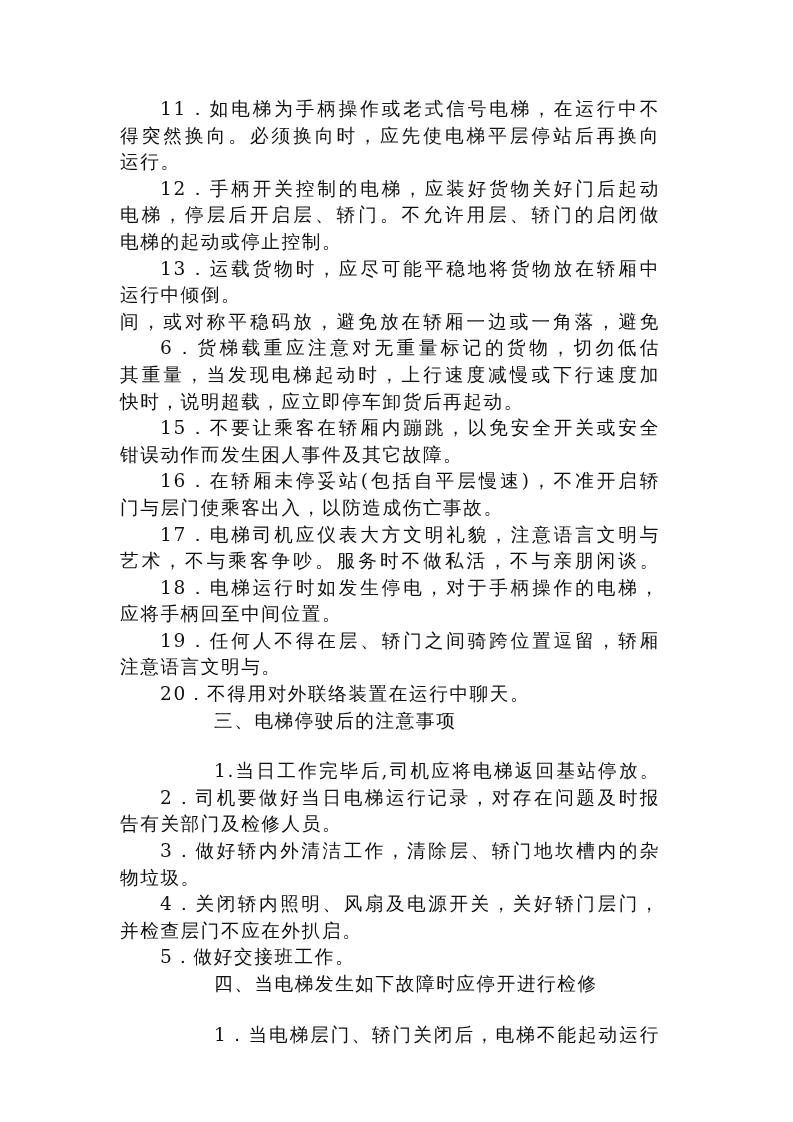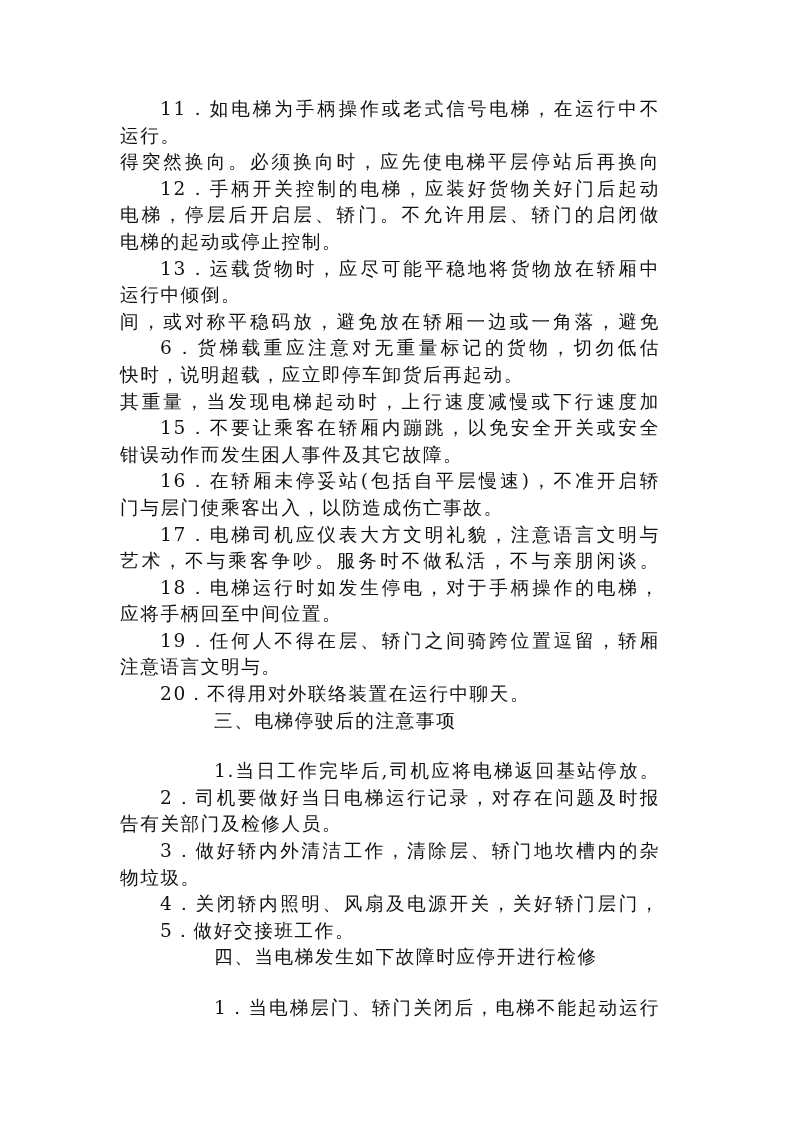--- a/index.html
+++ b/index.html
@@ -16,46 +16,47 @@
     .ind1 { padding-left: 40px; }
     .ind2 { padding-left: 94px; }
     .ind2b { padding-left: 94px; margin-top: 24px; }
   </style>
 </head>
 <body>
 
 <div class="page">
   <div class="content" id="content">
       <span class="line ind1">11．如电梯为手柄操作或老式信号电梯，在运行中不</span>
+      <span class="line">得突然换向。必须换向时，应先使电梯平层停站后再换向</span>
       <span class="line last">运行。</span>
-      <span class="line">得突然换向。必须换向时，应先使电梯平层停站后再换向</span>
       <span class="line ind1">12．手柄开关控制的电梯，应装好货物关好门后起动</span>
       <span class="line">电梯，停层后开启层、轿门。不允许用层、轿门的启闭做</span>
       <span class="line last">电梯的起动或停止控制。</span>
       <span class="line ind1">13．运载货物时，应尽可能平稳地将货物放在轿厢中</span>
       <span class="line last">运行中倾倒。</span>
       <span class="line">间，或对称平稳码放，避免放在轿厢一边或一角落，避免</span>
       <span class="line ind1">6．货梯载重应注意对无重量标记的货物，切勿低估</span>
+      <span class="line">其重量，当发现电梯起动时，上行速度减慢或下行速度加</span>
       <span class="line last">快时，说明超载，应立即停车卸货后再起动。</span>
-      <span class="line">其重量，当发现电梯起动时，上行速度减慢或下行速度加</span>
       <span class="line ind1">15．不要让乘客在轿厢内蹦跳，以免安全开关或安全</span>
       <span class="line last">钳误动作而发生困人事件及其它故障。</span>
       <span class="line ind1">16．在轿厢未停妥站(包括自平层慢速)，不准开启轿</span>
       <span class="line last">门与层门使乘客出入，以防造成伤亡事故。</span>
       <span class="line ind1">17．电梯司机应仪表大方文明礼貌，注意语言文明与</span>
       <span class="line">艺术，不与乘客争吵。服务时不做私活，不与亲朋闲谈。</span>
       <span class="line ind1">18．电梯运行时如发生停电，对于手柄操作的电梯，</span>
       <span class="line last">应将手柄回至中间位置。</span>
       <span class="line ind1">19．任何人不得在层、轿门之间骑跨位置逗留，轿厢</span>
       <span class="line last">注意语言文明与。</span>
       <span class="line ind1 last">20．不得用对外联络装置在运行中聊天。</span>
       <span class="line ind2 last">三、电梯停驶后的注意事项</span>
       <span class="line ind2b">1.当日工作完毕后,司机应将电梯返回基站停放。</span>
       <span class="line ind1">2．司机要做好当日电梯运行记录，对存在问题及时报</span>
       <span class="line last">告有关部门及检修人员。</span>
       <span class="line ind1">3．做好轿内外清洁工作，清除层、轿门地坎槽内的杂</span>
       <span class="line last">物垃圾。</span>
       <span class="line ind1">4．关闭轿内照明、风扇及电源开关，关好轿门层门，</span>
+      <span class="line last">并检查层门不应在外扒启。</span>
       <span class="line ind1 last">5．做好交接班工作。</span>
       <span class="line ind2 last">四、当电梯发生如下故障时应停开进行检修</span>
       <span class="line ind2b">1．当电梯层门、轿门关闭后，电梯不能起动运行</span>
     </div>
 </div>
 
 </body></html>

